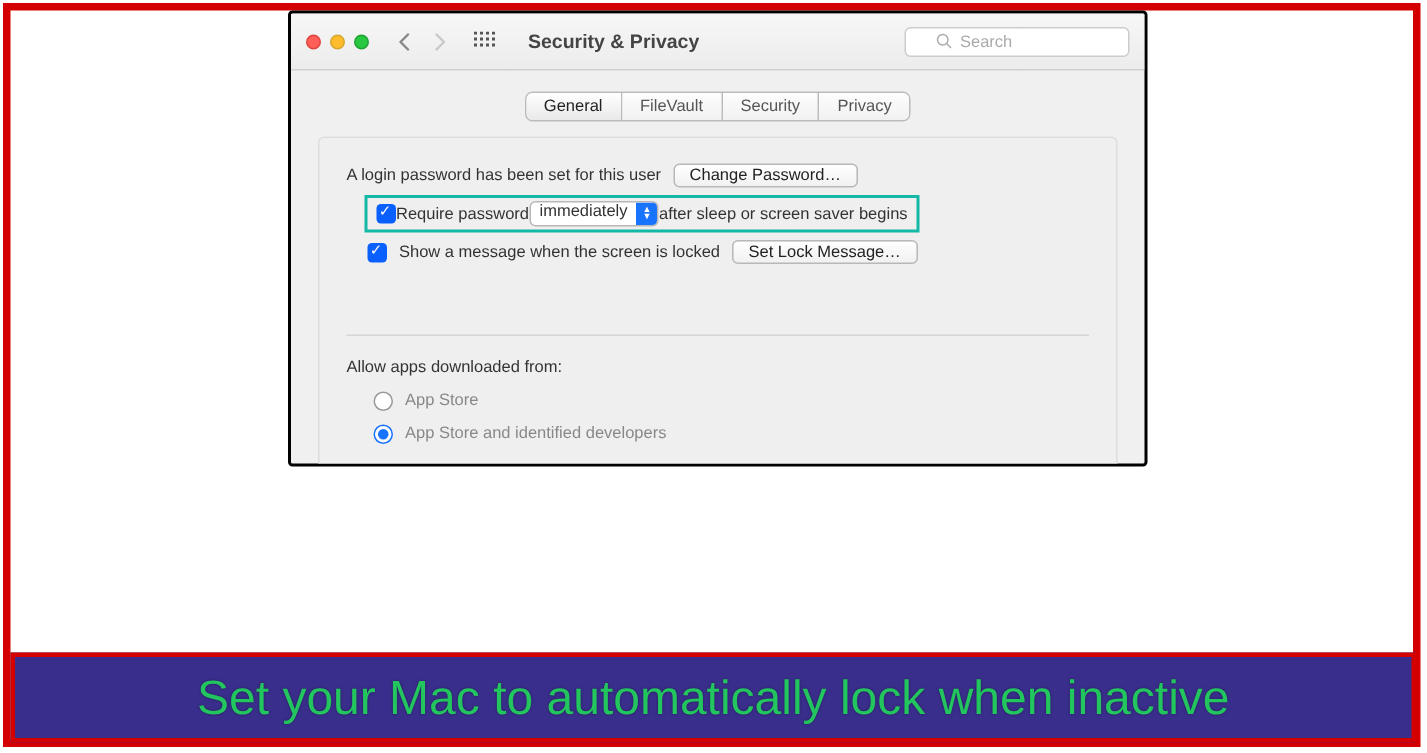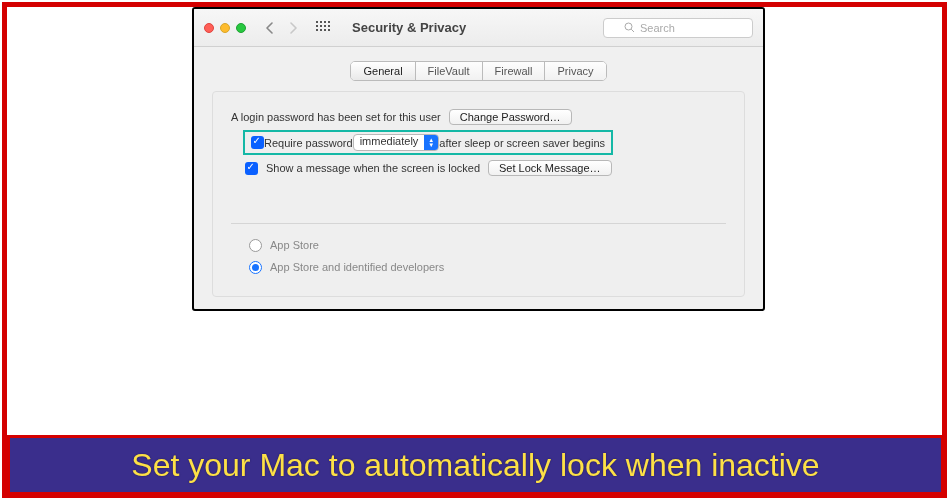--- a/index.html
+++ b/index.html
@@ -120,21 +120,21 @@
     background:#1873ff;
   }
   
   .caption-bar {
     position:absolute;
     left:7px; right:7px; bottom:7px;
     height:60px;
     background:#3a2e8c;
     border:3px solid #d40000;
     display:flex; align-items:center; justify-content:center;
-    color:#fde047; font-size:32px; font-weight:500;
+    color:#22c55e; font-size:32px; font-weight:500;
     text-shadow:0 0 2px rgba(0,0,0,.4);
   }
 </style>
 </head>
 <body>
 
 <div class="outer-frame"></div>
 
 <div class="mac-window">
   <div class="toolbar">
@@ -181,21 +181,21 @@
           <line x1="7.2" y1="7.2" x2="10" y2="10" stroke="#aaa" stroke-width="1"></line>
         </svg>
       <span>Search</span>
     </div>
   </div>
 
   <div class="tab-row">
     <div class="seg">
       <div class="tab sel">General</div>
       <div class="tab">FileVault</div>
-      <div class="tab">Firewall</div>
+      <div class="tab">Security</div>
       <div class="tab">Privacy</div>
     </div>
   </div>
 
   <div class="content">
     <div class="row">
       <span>A login password has been set for this user</span>
       <button class="mac-btn">Change Password…</button>
     </div>
 
@@ -212,20 +212,23 @@
     </div>
 
     <div class="row" style="margin-left:14px;">
       <input type="checkbox" class="mac-chk" checked="" style="">
       <span>Show a message when the screen is locked</span>
       <button class="mac-btn">Set Lock Message…</button>
     </div>
 
     <div class="divider"></div>
 
+    <div class="row">
+      <span>Allow apps downloaded from:</span>
+    </div>
     <div class="row" style="margin-left:18px;">
       <input type="radio" class="mac-radio" style="">
       <span style="color:#888;">App Store</span>
     </div>
     <div class="row" style="margin-left:18px;">
       <input type="radio" class="mac-radio checked" style="">
       <span style="color:#888;">App Store and identified developers</span>
     </div>
   </div>
 </div>

